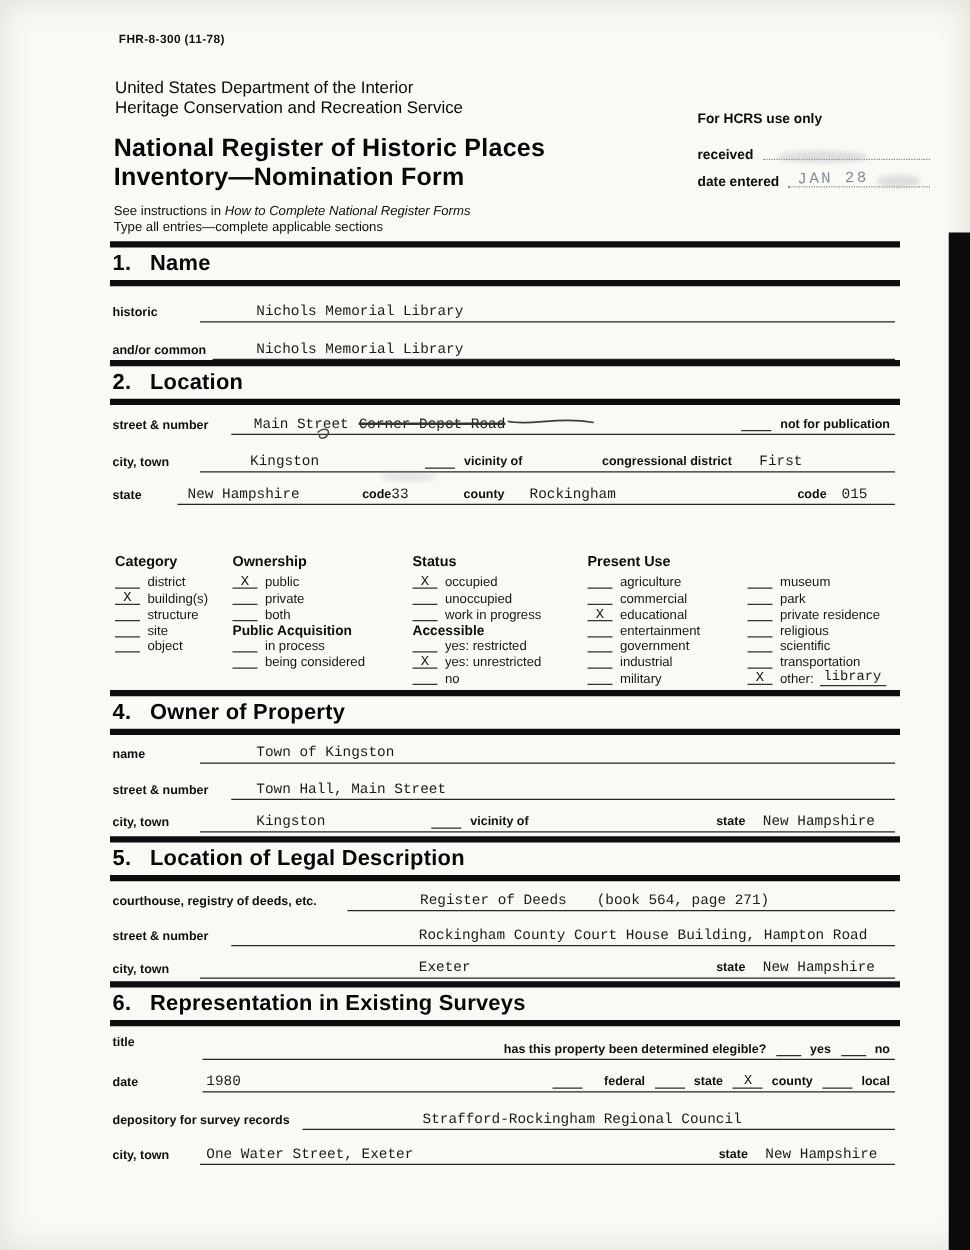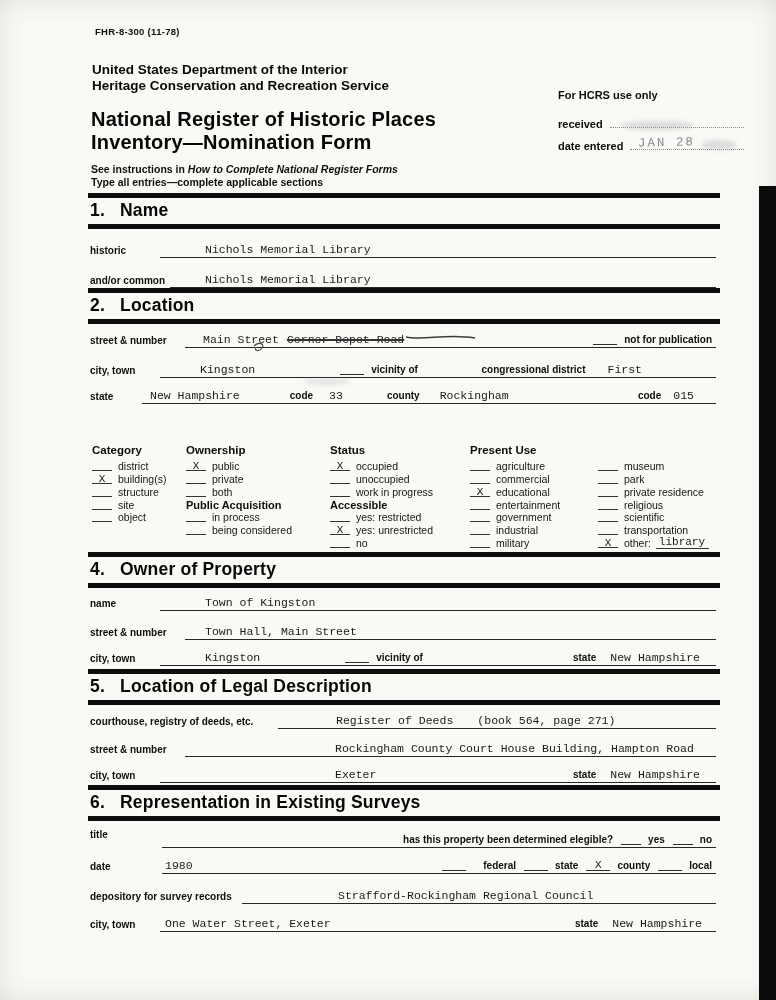--- a/index.html
+++ b/index.html
@@ -1,22 +1,22 @@
 <!DOCTYPE html>
 <html><head>
 <meta charset="utf-8">
 <style>
   html,body{margin:0;padding:0}
   body{background:#bcbcb8;font-family:"Liberation Sans",sans-serif}
   .page{position:relative;width:776px;height:1000px;margin:0 auto;background:#f9f9f5;overflow:hidden;box-shadow:inset 0 0 26px rgba(70,70,60,.14);color:#111}
   .abs{position:absolute}
   .formnum{font-size:9.5px;font-weight:bold;letter-spacing:.3px;color:#111}
-  .dept{font-size:13.5px;font-weight:bold;color:#0a0a0a}
+  .dept{font-size:13.5px;font-weight:normal;color:#0a0a0a}
   .bigtitle{font-size:20px;font-weight:bold;letter-spacing:.2px;color:#070707}
-  .instr{font-size:10.5px;font-weight:bold;color:#101010}
+  .instr{font-size:10.5px;font-weight:normal;color:#101010}
   .instr i{font-style:italic}
   .hcrs{font-size:11px;font-weight:bold;color:#0c0c0c}
   .hcrsrow{position:absolute;display:flex;align-items:center;width:186px}
   .dotline{flex:1;border-bottom:1.2px dotted #8a8a84;margin:0 0 2px 7px;height:10px}
   .stamp{position:absolute;font-family:"Liberation Mono","DejaVu Sans Mono",monospace;color:#68717c;opacity:.8;letter-spacing:2px;font-size:12.5px;transform:rotate(-1.5deg)}
   .smudge{position:absolute;background:#97a0a8;opacity:.3;filter:blur(2px);border-radius:45%}
   .sechead{position:absolute;left:88px;width:630px;border-top:5px solid #0d0d0d;border-bottom:5px solid #0d0d0d;padding:2px 0 3px 2px}
   .sechead span{font-size:17.5px;font-weight:bold;color:#070707;letter-spacing:.2px}
   .sechead .txt{margin-left:15px}
   .lbl{font-weight:bold;font-size:10px;color:#0f0f0f;white-space:nowrap}
@@ -125,21 +125,21 @@
       <span class="typed" style="margin-left:22px">First</span>
       <span style="width:74px"></span>
     </div>
   </div>
 
   <div class="row" style="top:386px;height:18px">
     <span class="lbl" style="width:52px">state</span>
     <div class="uwrap">
       <span class="typed" style="margin-left:8px">New Hampshire</span>
       <span class="lbl" style="margin-left:50px">code</span>
-      <span class="typed" style="margin-left:16px">33</span>
+      <span class="typed" style="">33</span>
       <span class="lbl" style="margin-left:44px">county</span>
       <span class="typed" style="margin-left:20px">Rockingham</span>
       <span class="spacer"></span>
       <span class="lbl">code</span>
       <span class="typed" style="margin-left:12px">015</span>
       <span style="width:22px"></span>
     </div>
   </div>
   <div class="smudge" style="left:305px;top:378px;width:44px;height:7px;opacity:.22"></div>
 

